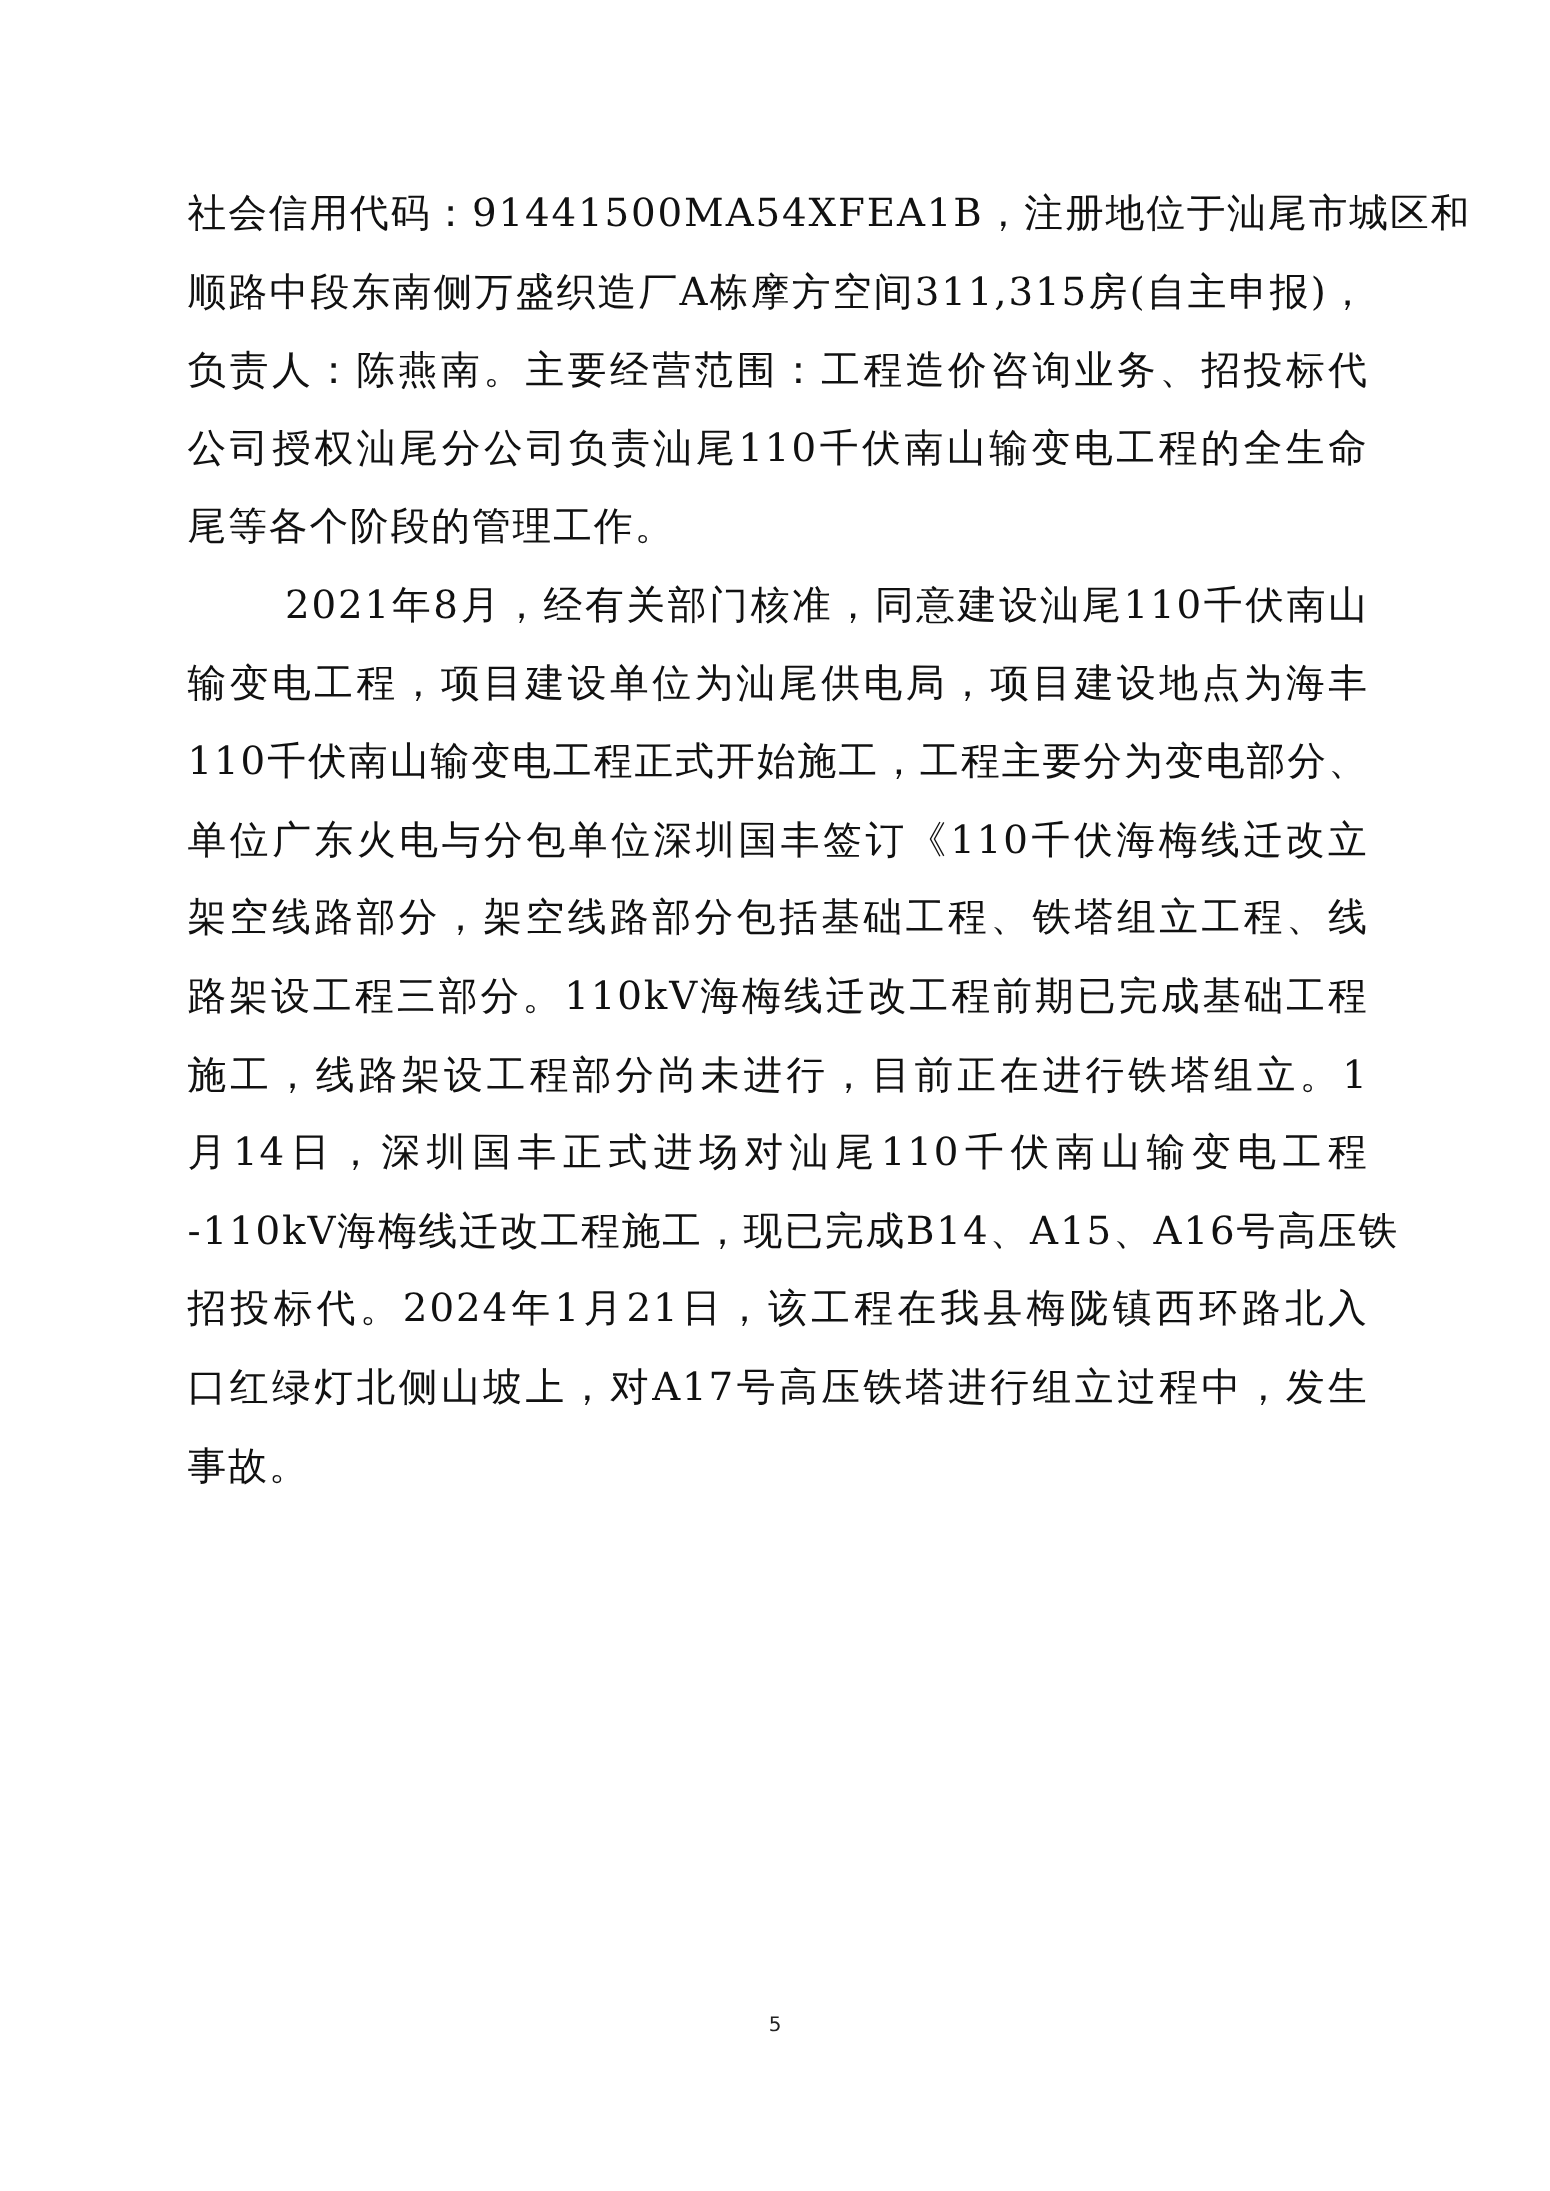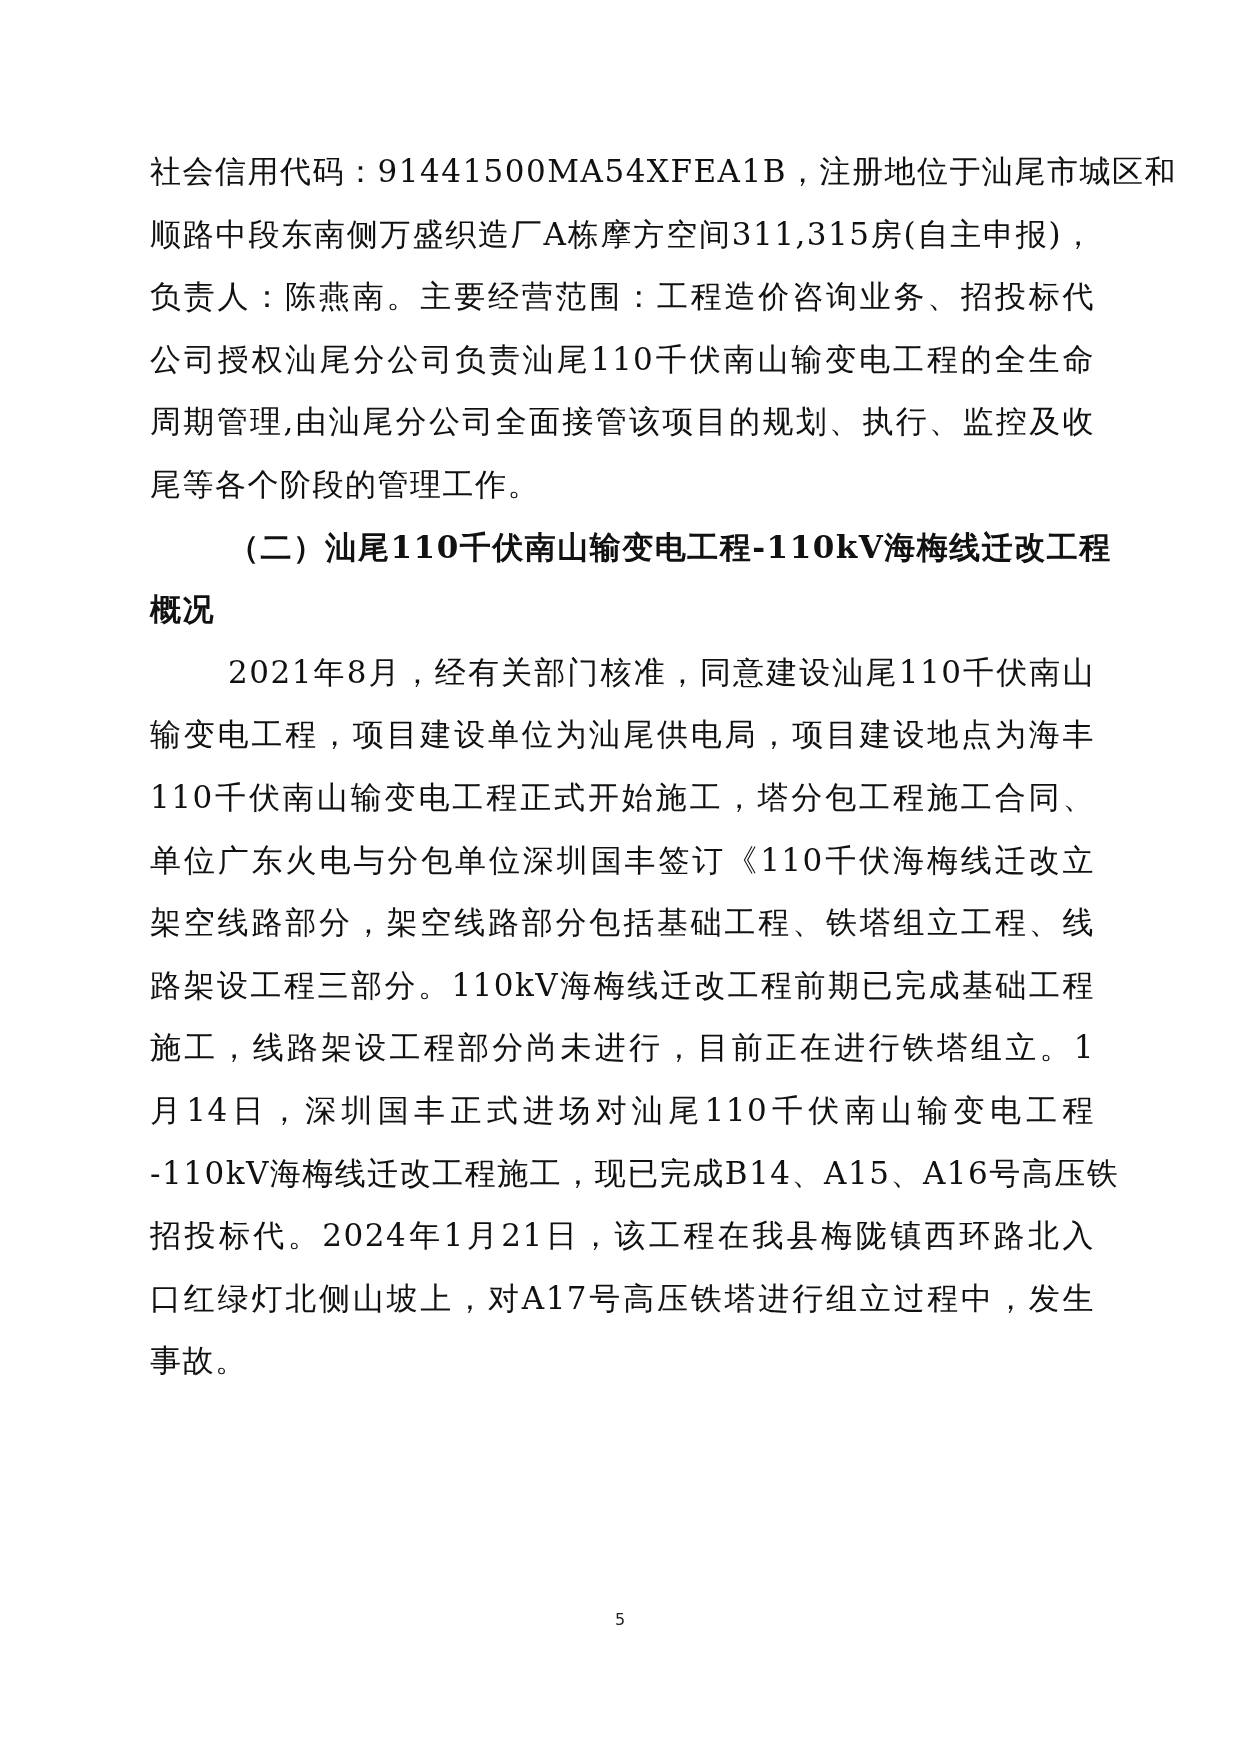--- a/index.html
+++ b/index.html
@@ -63,33 +63,28 @@
 <body>
 
 <div class="page">
   <div class="body-text">
 
     <div>
       <span class="line">社会信用代码：91441500MA54XFEA1B，注册地位于汕尾市城区和</span>
       <span class="line">顺路中段东南侧万盛织造厂A栋摩方空间311,315房(自主申报)，</span>
       <span class="line">负责人：陈燕南。主要经营范围：工程造价咨询业务、招投标代</span>
       <span class="line">公司授权汕尾分公司负责汕尾110千伏南山输变电工程的全生命</span>
-      <span class="line">周期管理,由汕尾分公司全面接管该项目的规划、执行、监控及收</span>
       <span class="line last">尾等各个阶段的管理工作。</span>
     </div>
 
-    <div>
-      <span class="line heading indent">（二）汕尾110千伏南山输变电工程-110kV海梅线迁改工程</span>
-      <span class="line heading last">概况</span>
-    </div>
 
     <div>
       <span class="line indent">2021年8月，经有关部门核准，同意建设汕尾110千伏南山</span>
       <span class="line">输变电工程，项目建设单位为汕尾供电局，项目建设地点为海丰</span>
-      <span class="line">110千伏南山输变电工程正式开始施工，塔分包工程施工合同、</span>
+      <span class="line">110千伏南山输变电工程正式开始施工，工程主要分为变电部分、</span>
       <span class="line">单位广东火电与分包单位深圳国丰签订《110千伏海梅线迁改立</span>
       <span class="line">架空线路部分，架空线路部分包括基础工程、铁塔组立工程、线</span>
       <span class="line">路架设工程三部分。110kV海梅线迁改工程前期已完成基础工程</span>
       <span class="line">施工，线路架设工程部分尚未进行，目前正在进行铁塔组立。1</span>
       <span class="line">月14日，深圳国丰正式进场对汕尾110千伏南山输变电工程</span>
       <span class="line">-110kV海梅线迁改工程施工，现已完成B14、A15、A16号高压铁</span>
       <span class="line">招投标代。2024年1月21日，该工程在我县梅陇镇西环路北入</span>
       <span class="line">口红绿灯北侧山坡上，对A17号高压铁塔进行组立过程中，发生</span>
       <span class="line last">事故。</span>
     </div>

